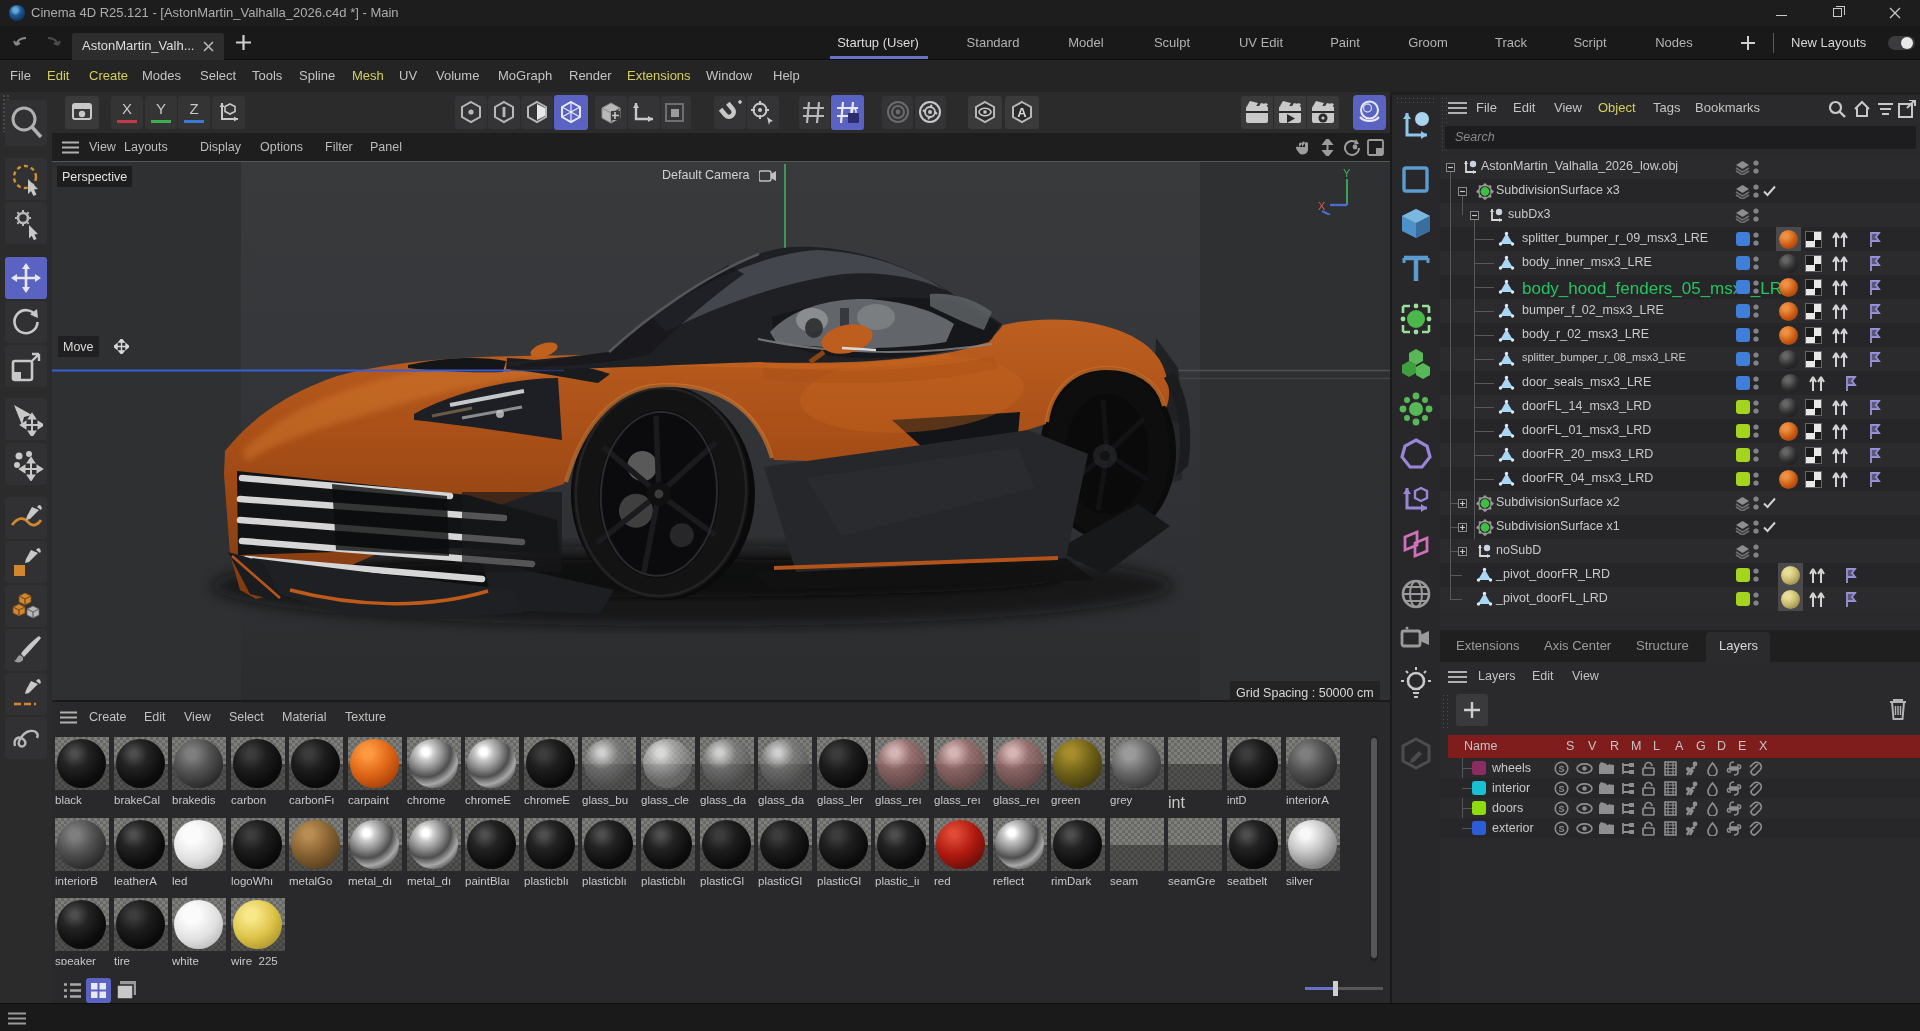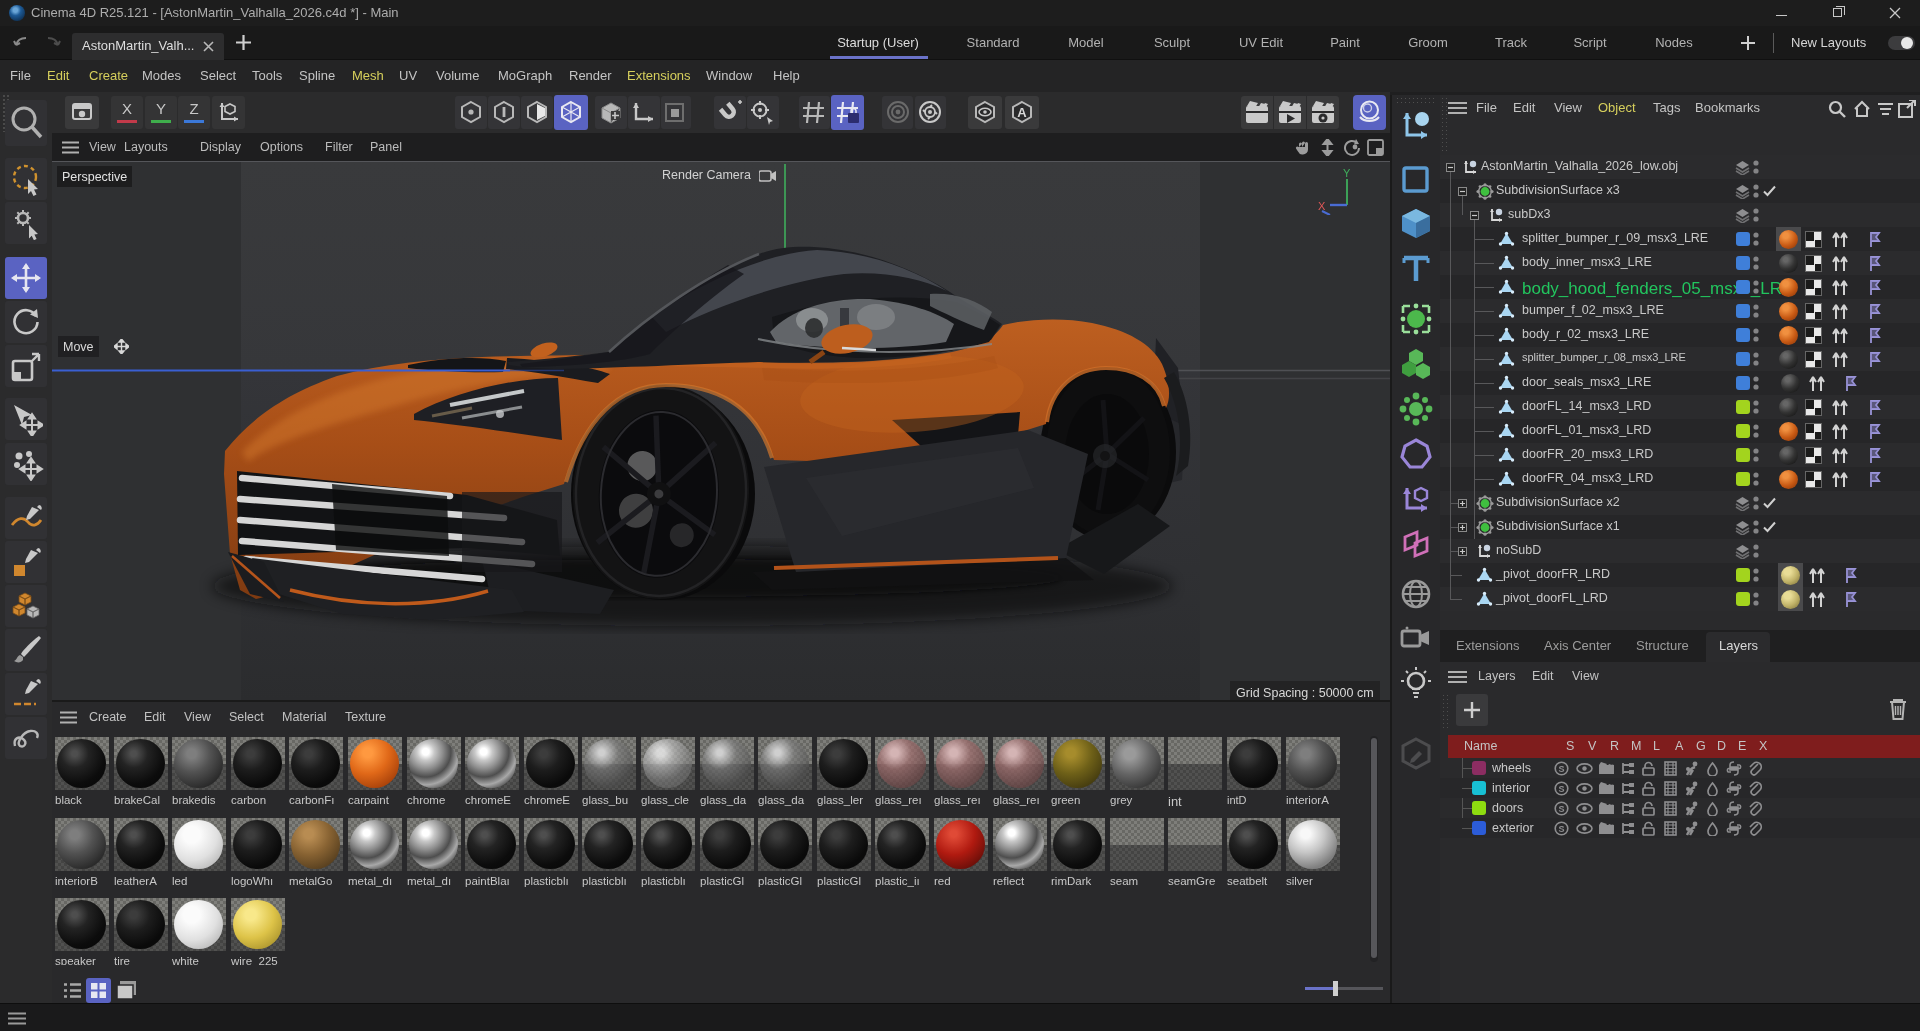--- a/index.html
+++ b/index.html
@@ -487,21 +487,21 @@
       </g>
 <g transform="rotate(-12 795 177)">
         <ellipse cx="795" cy="177" rx="26" ry="14" fill="#bd5e1e"></ellipse>
       </g>
 <path d="M772,190 L758,200" stroke="#8a4413" stroke-width="5"></path>
 <path d="M790,186 L824,188" stroke="#d8dadc" stroke-width="2.5"></path>
 <path d="M0,208.5 H458" stroke="#3a5fd2" stroke-width="2"></path>
 <path d="M458,208.5 H512" stroke="#2a4aa8" stroke-width="1.5" opacity=".6"></path>
 </svg>
 <div class="abs" style="left:5px;top:4px;background:#1d1d1e;padding:1px 5px 2px"><span style="font-size:12.5px;color:#e2e2e2">Perspective</span></div>
-<div class="t" style="left:610px;top:6px;font-size:12.5px;color:#d2d2d2">Render Camera</div>
+<div class="t" style="left:610px;top:6px;font-size:12.5px;color:#d2d2d2">Default Camera</div>
 <svg class="abs" style="left:707px;top:8px" width="18" height="13">
       <rect x="0" y="1" width="12" height="10" rx="2" fill="none" stroke="#c0c0c0" stroke-width="1.6"></rect>
       <path d="M12,4 l5,-3 v10 l-5,-3 Z" fill="#c0c0c0"></path>
     </svg>
 <div class="abs" style="left:6px;top:174px;background:#1d1d1ecc;padding:1px 5px 2px"><span style="font-size:12.5px;color:#dadada">Move</span></div>
 <svg class="abs" style="left:62px;top:177px" width="15" height="15">
       <path d="M7.5,1 V14 M1,7.5 H14 M7.5,0 l-2.5,3 h5 Z M7.5,15 l-2.5,-3 h5 Z M0,7.5 l3,-2.5 v5 Z M15,7.5 l-3,-2.5 v5 Z" stroke="#d8d8d8" stroke-width="1.4" fill="#d8d8d8"></path>
     </svg>
 <div class="abs" style="left:1178px;top:519px;background:#232324;padding:2px 6px"><span style="font-size:12.5px;color:#d8d8d8">Grid Spacing : 50000 cm</span></div>
 <svg class="abs" style="left:1258px;top:3px" width="42" height="50">
@@ -613,21 +613,21 @@
 </div>
 <div class="t" style="left:999px;top:92px;font-size:11.5px;color:#c8c8c8">green</div>
 <div class="abs" style="left:1058px;top:35px;width:54px;height:53px;background:repeating-conic-gradient(#7e7e7a 0 25%, #686864 0 50%) 0 0/6px 6px;overflow:hidden">
 <div class="abs" style="left:0;top:27px;width:54px;height:26px;background:rgba(20,20,22,.42)"></div>
 <div class="abs" style="left:2px;top:2px;width:49px;height:49px;border-radius:50%;background:radial-gradient(circle at 36% 30%, #9a9a9a 0 12%, #646464 45%, #2f2f2f 85%)"></div>
 </div>
 <div class="t" style="left:1058px;top:92px;font-size:11.5px;color:#c8c8c8">grey</div>
 <div class="abs" style="left:1116px;top:35px;width:54px;height:53px;background:repeating-conic-gradient(#7e7e7a 0 25%, #686864 0 50%) 0 0/6px 6px;overflow:hidden">
 <div class="abs" style="left:0;top:27px;width:54px;height:26px;background:rgba(20,20,22,.42)"></div>
 </div>
-<div class="t" style="left:1116px;top:92px;font-size:13px;color:#c8c8c8">int</div>
+<div class="t" style="left:1116px;top:92px;font-size:16px;color:#c8c8c8">int</div>
 <div class="abs" style="left:1175px;top:35px;width:54px;height:53px;background:repeating-conic-gradient(#7e7e7a 0 25%, #686864 0 50%) 0 0/6px 6px;overflow:hidden">
 <div class="abs" style="left:0;top:27px;width:54px;height:26px;background:rgba(20,20,22,.42)"></div>
 <div class="abs" style="left:2px;top:2px;width:49px;height:49px;border-radius:50%;background:radial-gradient(circle at 36% 30%, #3c3c3c 0 8%, #1d1d1d 35%, #0a0a0a 70%)"></div>
 </div>
 <div class="t" style="left:1175px;top:92px;font-size:11px;color:#c8c8c8">intD</div>
 <div class="abs" style="left:1234px;top:35px;width:54px;height:53px;background:repeating-conic-gradient(#7e7e7a 0 25%, #686864 0 50%) 0 0/6px 6px;overflow:hidden">
 <div class="abs" style="left:0;top:27px;width:54px;height:26px;background:rgba(20,20,22,.42)"></div>
 <div class="abs" style="left:2px;top:2px;width:49px;height:49px;border-radius:50%;background:radial-gradient(circle at 36% 30%, #7e7e7e 0 10%, #525252 40%, #262626 80%)"></div>
 </div>
 <div class="t" style="left:1234px;top:92px;font-size:11.5px;color:#c8c8c8">interiorA</div>
@@ -877,20 +877,23 @@
 <svg class="abs" style="left:413px;top:5px" width="18" height="18">
       <path d="M2,9 L9,2 L16,9 M4,8 V16 H14 V8" fill="none" stroke="#c8c8c8" stroke-width="2"></path>
     </svg>
 <svg class="abs" style="left:437px;top:7px" width="17" height="14">
       <path d="M1,2 H16 M3,7 H14 M5,12 H12" stroke="#c8c8c8" stroke-width="2"></path>
     </svg>
 <svg class="abs" style="left:458px;top:5px" width="18" height="18">
       <rect x="1" y="4" width="13" height="13" fill="none" stroke="#c8c8c8" stroke-width="2"></rect>
       <path d="M9,8 L17,0 M17,0 h-6 M17,0 v6" stroke="#c8c8c8" stroke-width="2"></path>
     </svg>
+<div class="abs" style="left:5px;top:31px;width:471px;height:23px;background:#1d1d1f;border-radius:2px">
+      <div class="t" style="left:10px;top:4px;font-size:12.5px;color:#8a8a8a;font-style:italic">Search</div>
+    </div>
 <div class="abs" style="left:0;top:60px;width:480px;height:456px">
 <div class="abs" style="left:0;top:0px;width:480px;height:24px;background:#2b2b2d"></div>
 <div class="abs" style="left:0;top:24px;width:480px;height:24px;background:#262628"></div>
 <div class="abs" style="left:0;top:48px;width:480px;height:24px;background:#2b2b2d"></div>
 <div class="abs" style="left:0;top:72px;width:480px;height:24px;background:#262628"></div>
 <div class="abs" style="left:0;top:96px;width:480px;height:24px;background:#2b2b2d"></div>
 <div class="abs" style="left:0;top:120px;width:480px;height:24px;background:#262628"></div>
 <div class="abs" style="left:0;top:144px;width:480px;height:24px;background:#2b2b2d"></div>
 <div class="abs" style="left:0;top:168px;width:480px;height:24px;background:#262628"></div>
 <div class="abs" style="left:0;top:192px;width:480px;height:24px;background:#2b2b2d"></div>

